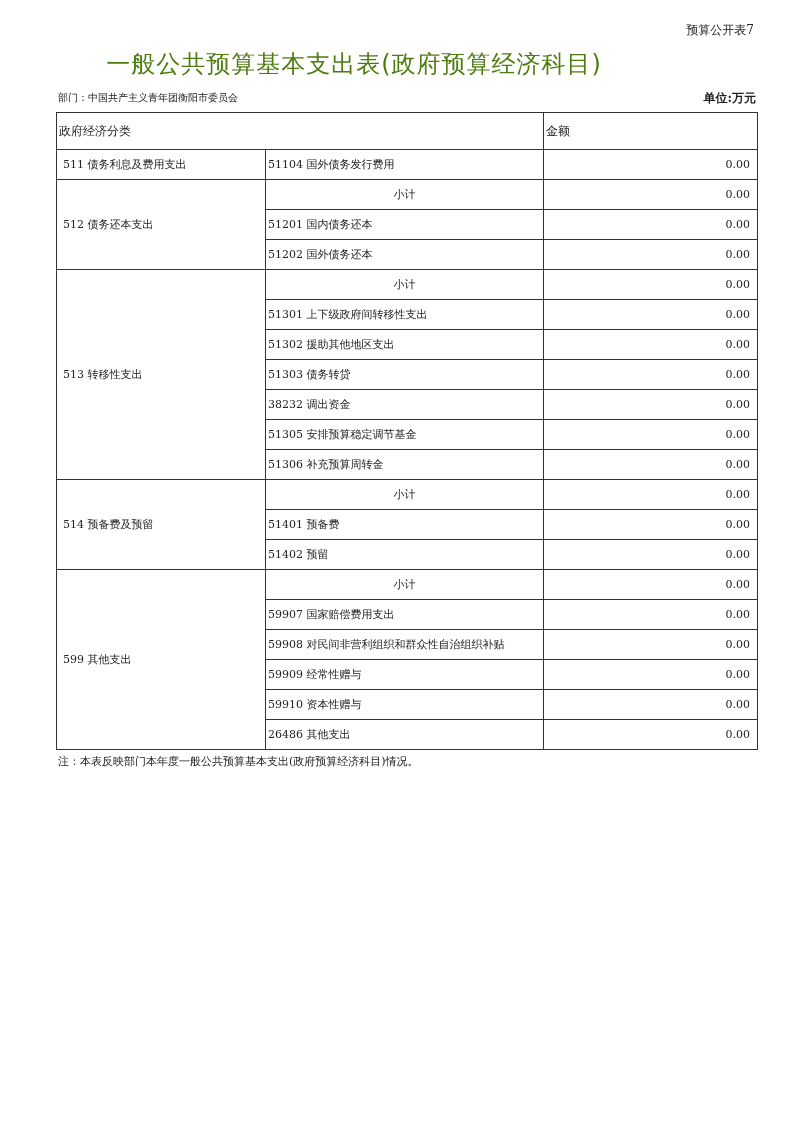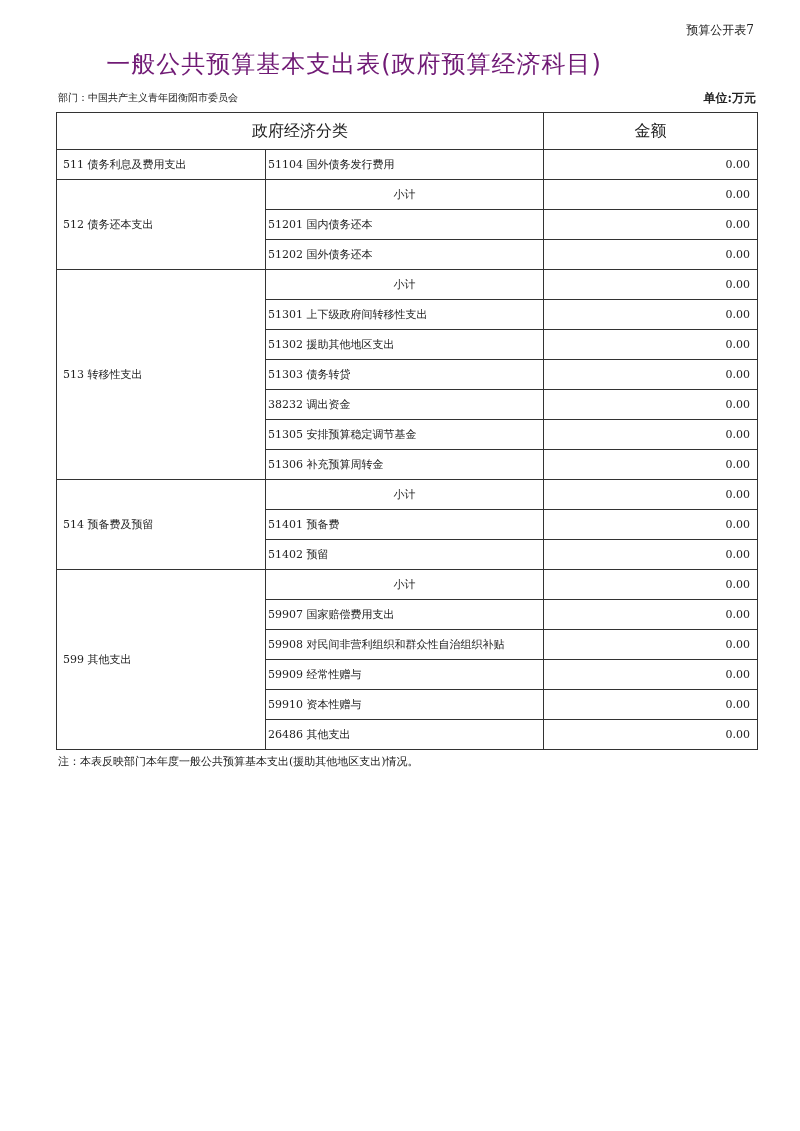--- a/index.html
+++ b/index.html
@@ -1,23 +1,23 @@
 <!DOCTYPE html>
 <html><head>
 <meta charset="utf-8">
 <style>
   html, body { margin: 0; padding: 0; background: #ffffff; }
   body { width: 800px; height: 1131px; position: relative; font-family: "DejaVu Serif", "Liberation Serif", serif; color: #222; }
   .form-no { position: absolute; top: 22px; right: 46px; font-size: 12px; }
-  .title { position: absolute; top: 48px; left: 0; width: 708px; text-align: center; font-size: 24px; font-family: "DejaVu Sans", "Liberation Sans", sans-serif; letter-spacing: 1px; color: #701a75; }
+  .title { position: absolute; top: 48px; left: 0; width: 708px; text-align: center; font-size: 24px; font-family: "DejaVu Sans", "Liberation Sans", sans-serif; letter-spacing: 1px; color: #4d7c0f; }
   .dept { position: absolute; top: 91px; left: 58px; font-size: 10px; }
   .unit { position: absolute; top: 90px; right: 44px; font-size: 12px; font-weight: bold; }
   table { position: absolute; top: 112px; left: 56px; border-collapse: collapse; width: 701px; table-layout: fixed; }
   td, th { border: 1px solid #333; font-size: 11px; padding: 0 2px; height: 29px; font-weight: normal; white-space: nowrap; }
-  th { height: 36px; font-size: 16px; text-align: center; }
+  th { height: 36px; font-size: 12px; text-align: left; }
   td.cat { text-align: left; padding-left: 6px; }
   td.item { text-align: left; padding-left: 2px; }
   td.sub { text-align: center; }
   td.amt { text-align: right; padding-right: 7px; }
   .note { position: absolute; top: 754px; left: 58px; font-size: 11px; }
 </style>
 </head>
 <body>
 
 <div class="form-no">预算公开表7</div>
@@ -119,13 +119,13 @@
         <td class="item">59910 资本性赠与</td>
         <td class="amt">0.00</td>
       </tr>
       <tr>
         <td class="item">26486 其他支出</td>
         <td class="amt">0.00</td>
       </tr>
     </tbody>
 </table>
 
-<div class="note">注：本表反映部门本年度一般公共预算基本支出(援助其他地区支出)情况。</div>
+<div class="note">注：本表反映部门本年度一般公共预算基本支出(政府预算经济科目)情况。</div>
 
 </body></html>

